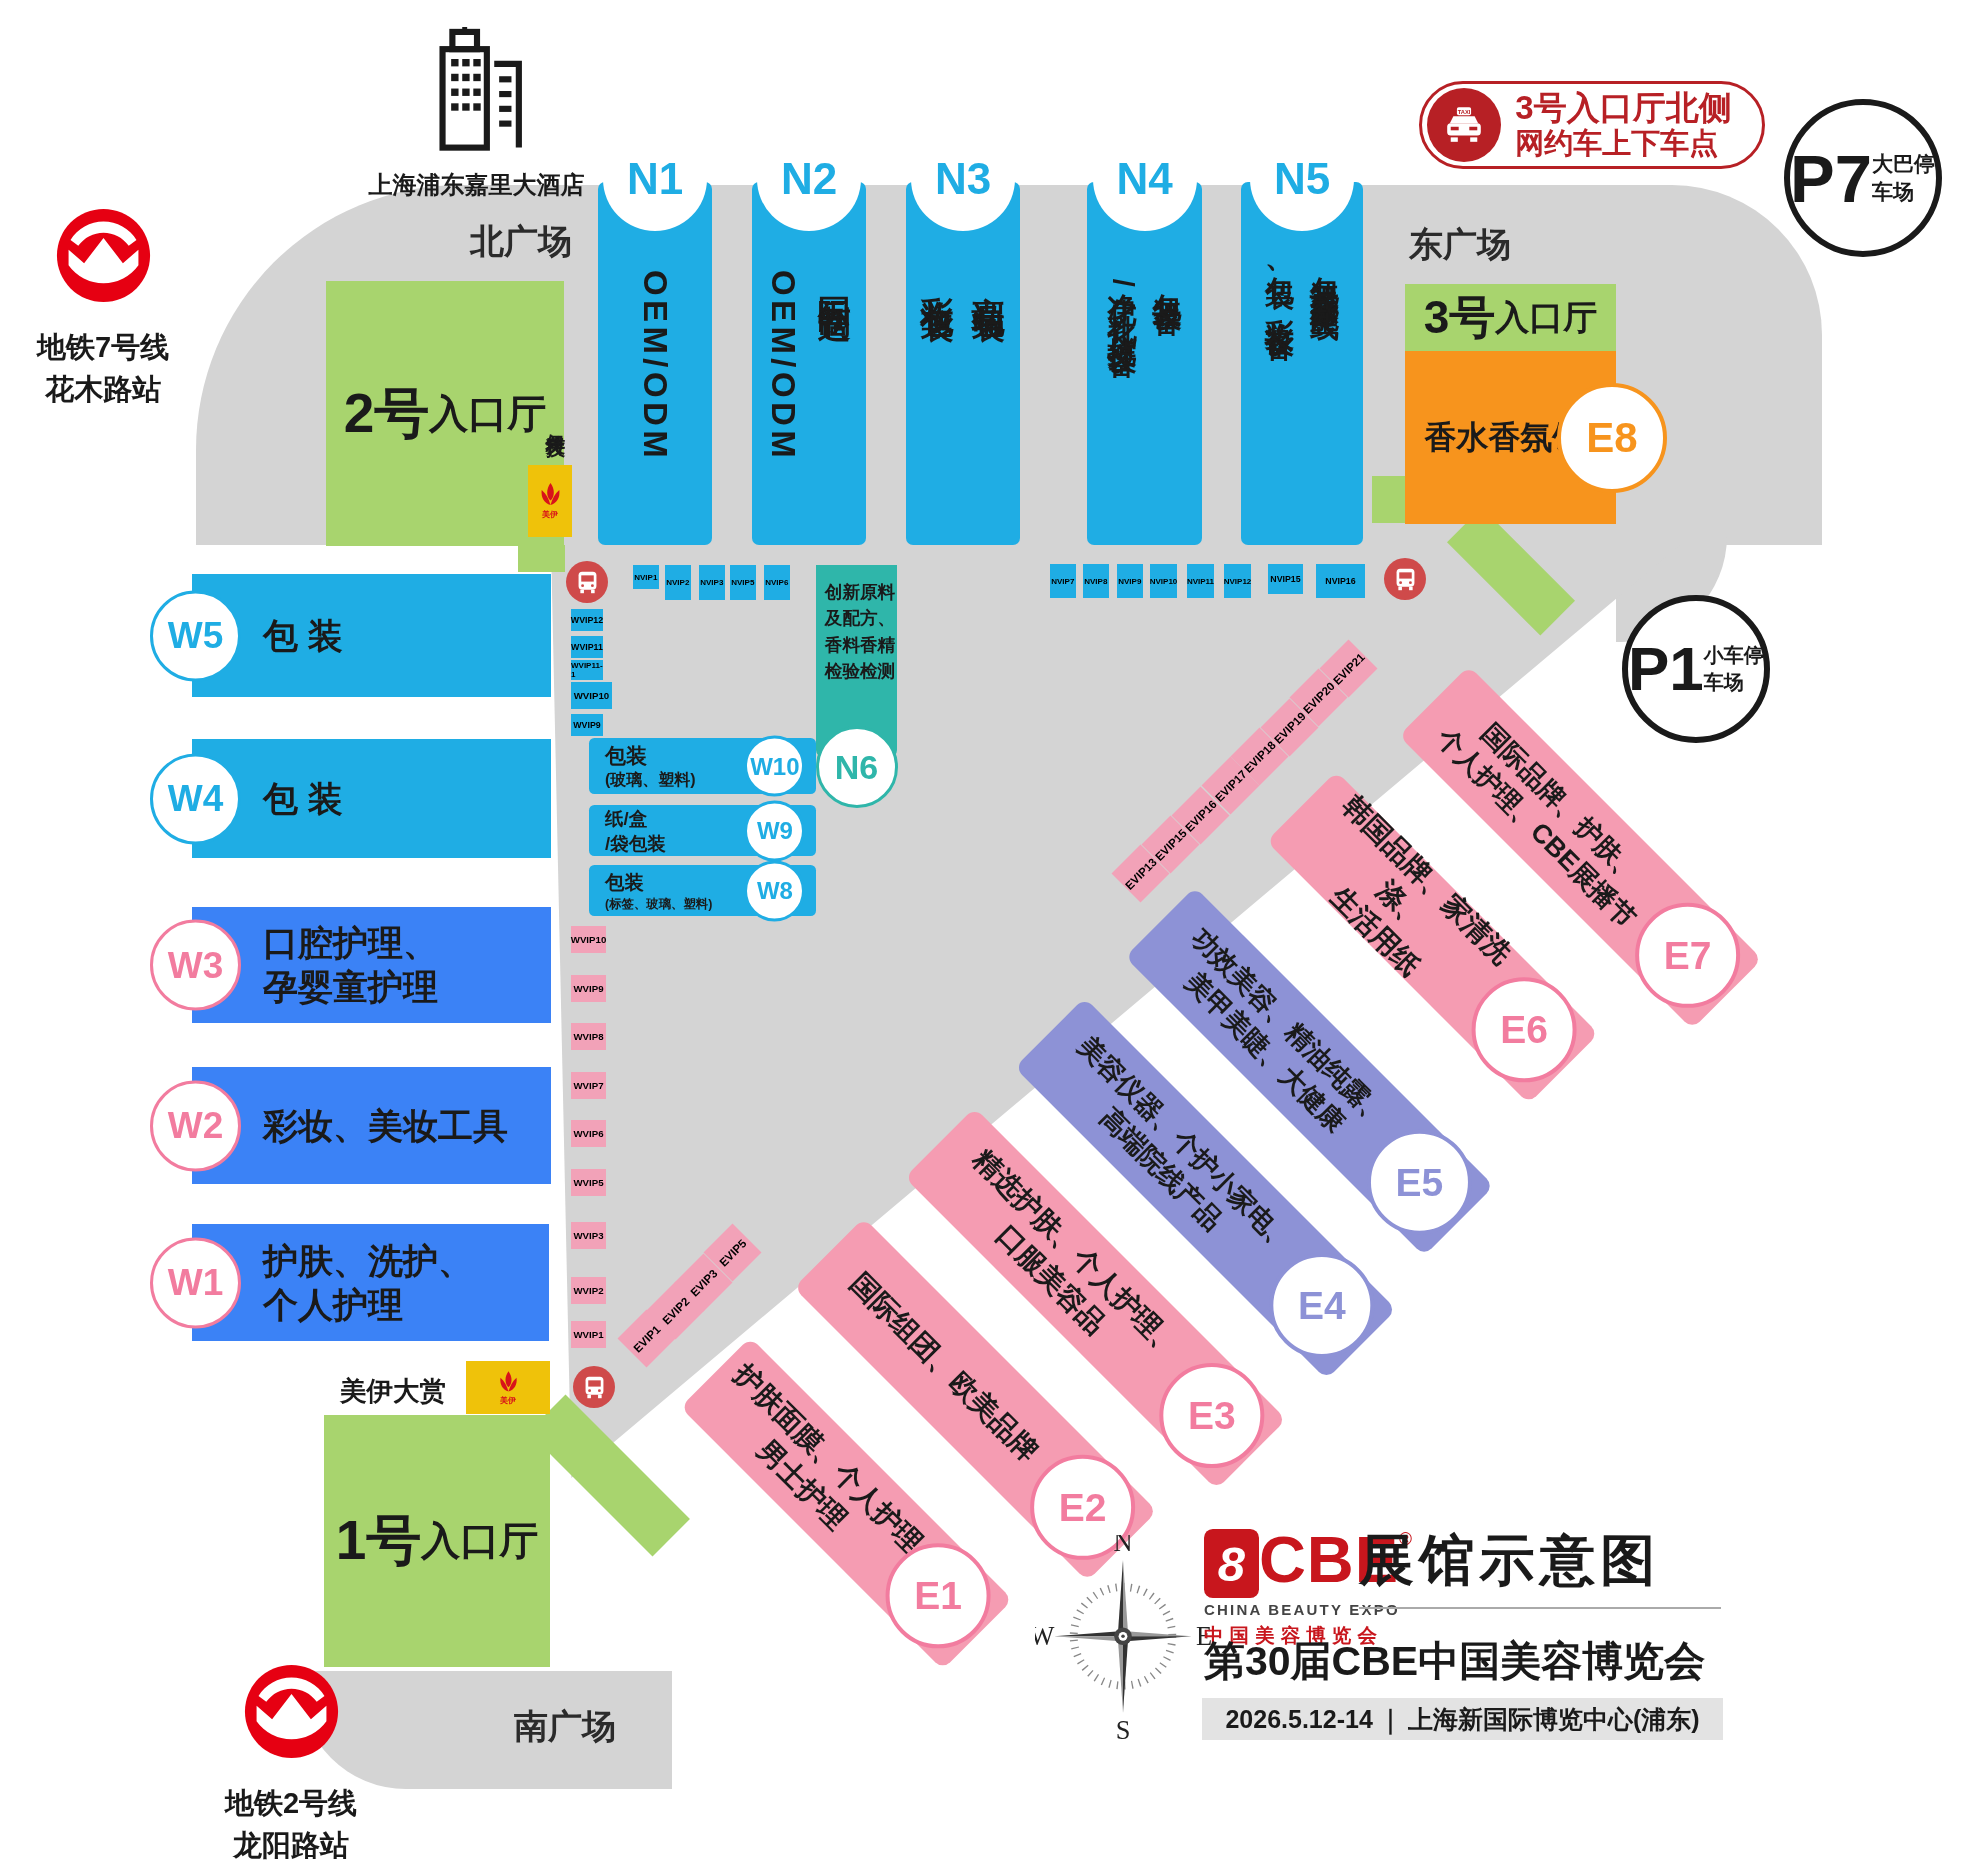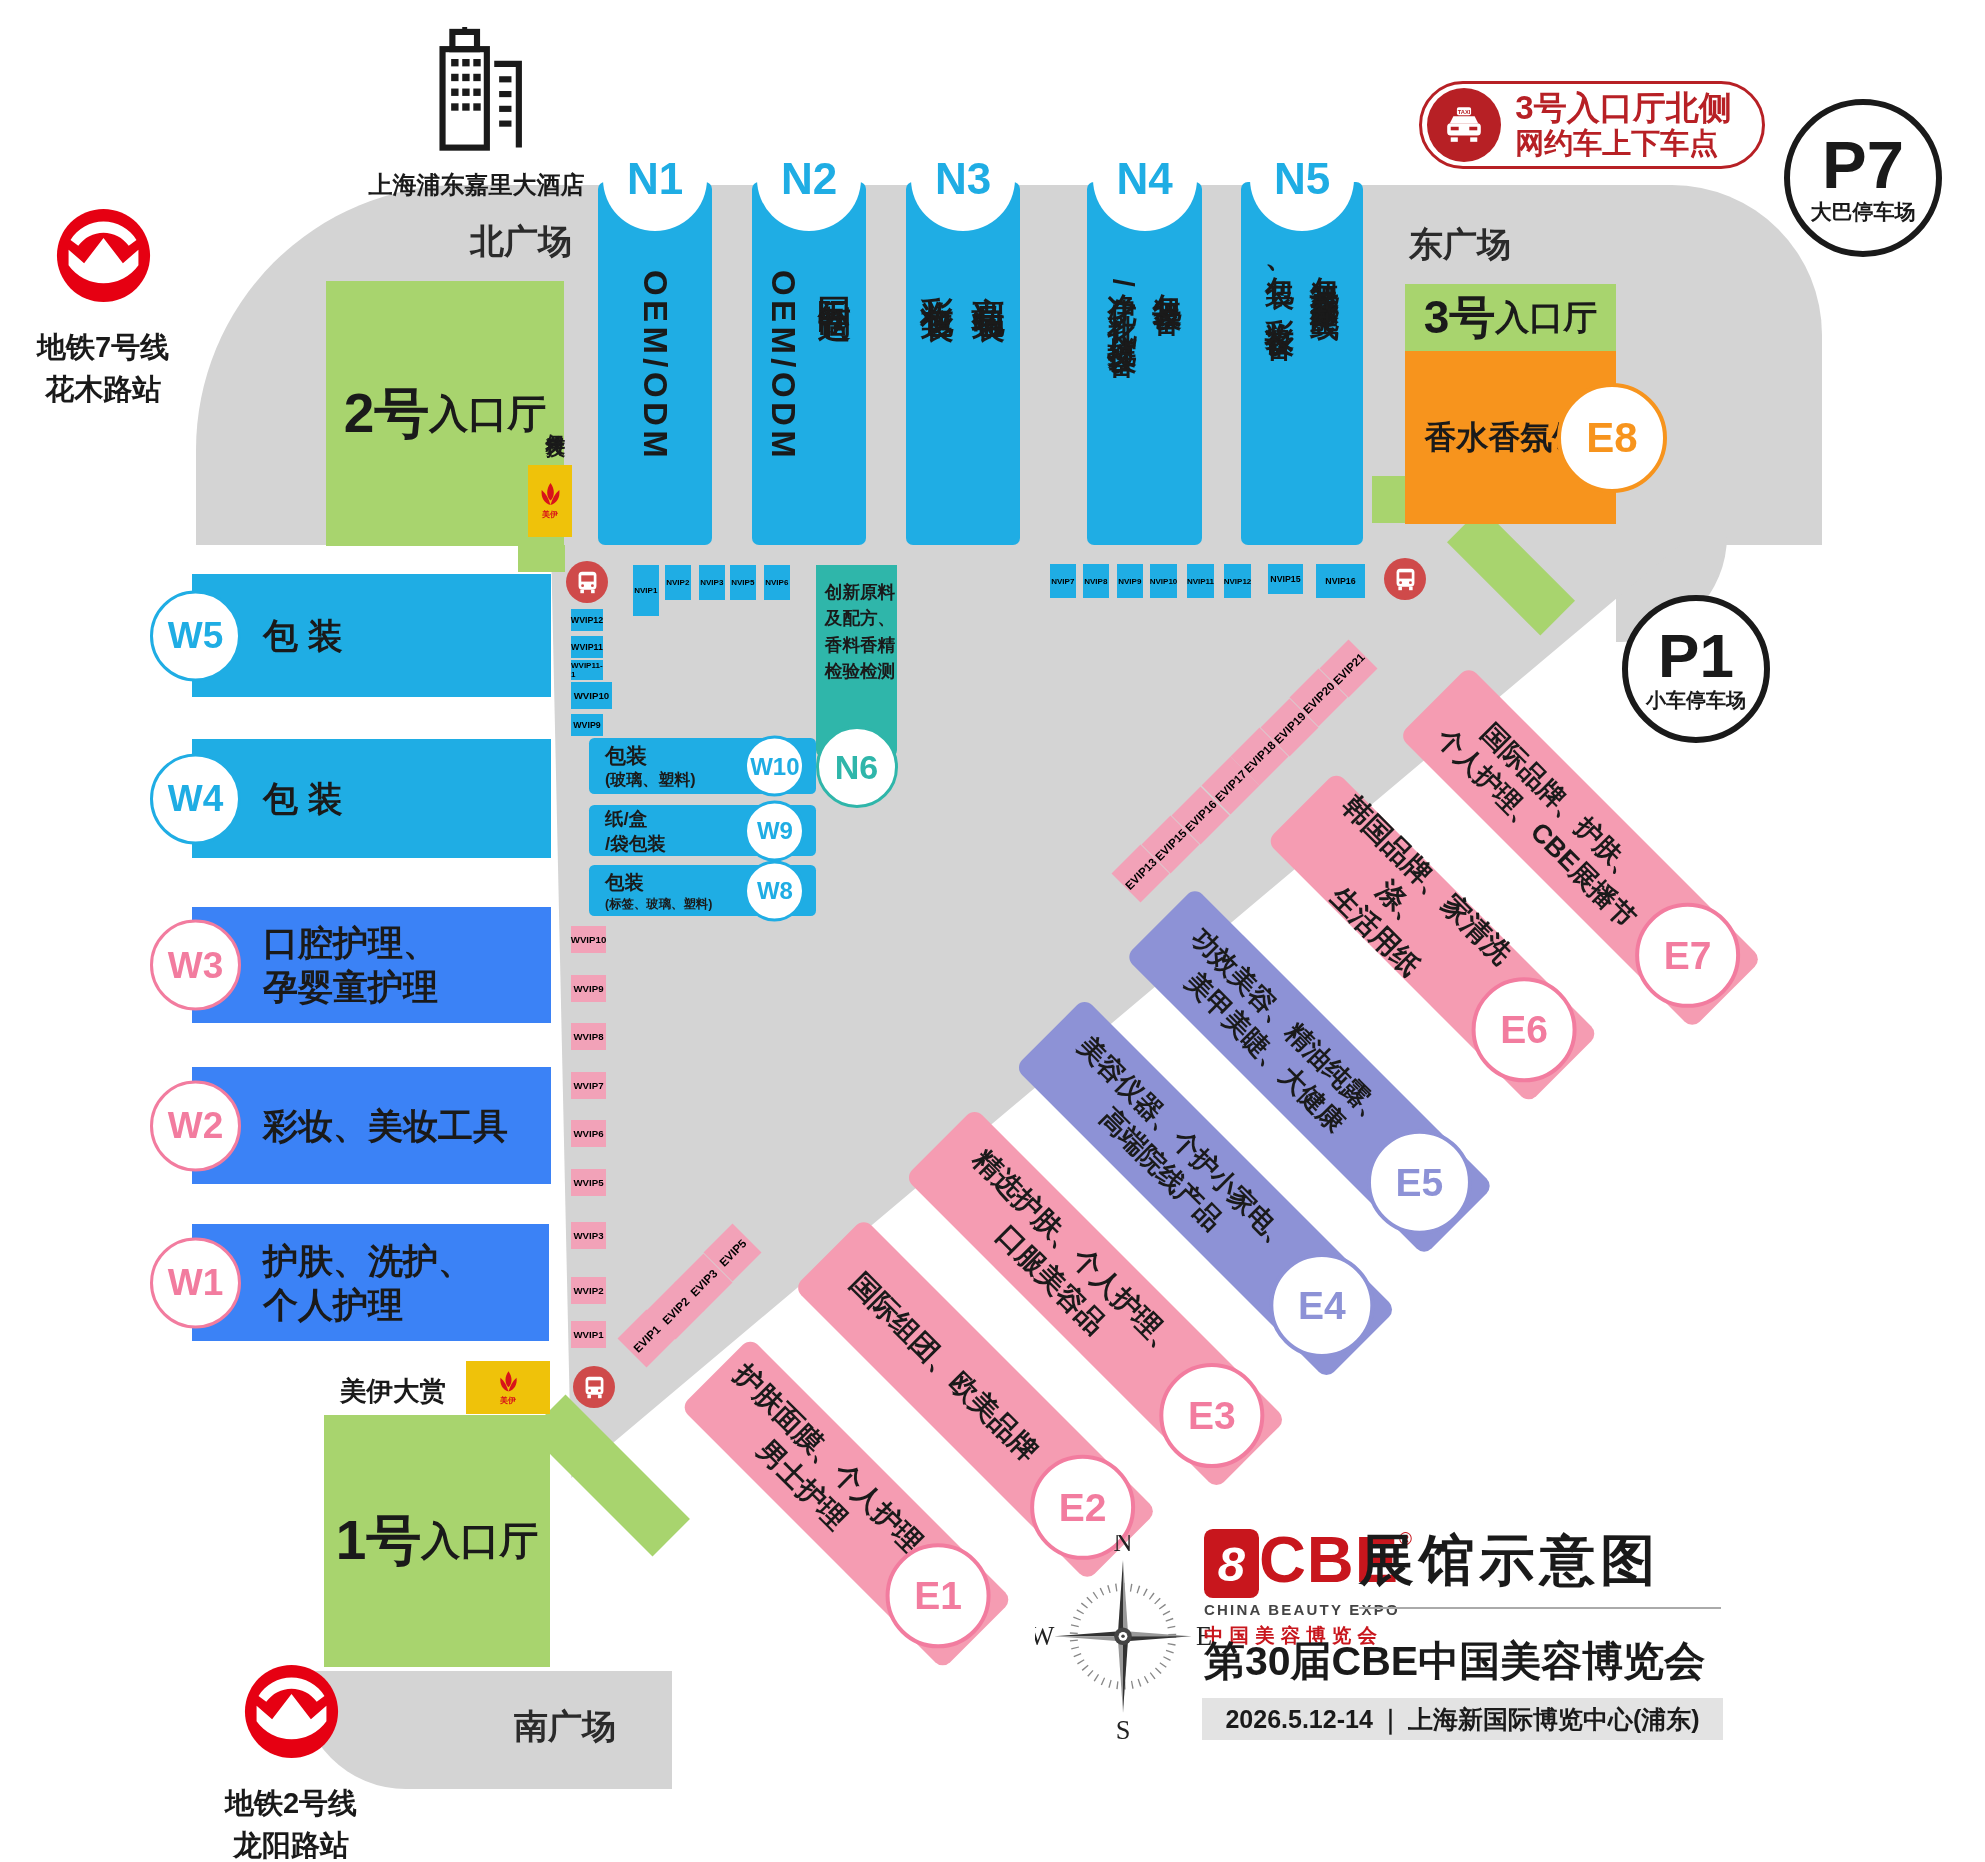--- a/index.html
+++ b/index.html
@@ -33,21 +33,21 @@
   .etext{position:absolute;left:12.4px;right:102px;top:0;bottom:0;display:flex;align-items:center;justify-content:center;
          text-align:center;font-size:28px;font-weight:bold;line-height:1.3;white-space:pre-line;}
   .ecirc{width:97px;height:97px;right:3.5px;top:50%;transform:translateY(-50%) rotate(-45deg);font-size:39px;border:4.4px solid currentColor;}
   
   .nvip{position:absolute;background:#1fade4;color:#000;font-weight:bold;display:flex;align-items:center;justify-content:center;}
   .pvip{position:absolute;background:#f2a2b8;color:#000;font-weight:bold;display:flex;align-items:center;justify-content:center;}
   .evip{position:absolute;width:41px;height:41px;background:#f2a2b8;transform:rotate(-45deg);
         display:flex;align-items:center;justify-content:center;font-size:11.5px;font-weight:bold;color:#000;}
   
   .pcirc{position:absolute;background:#fff;border:6.2px solid #1a1a1a;border-radius:50%;
-         display:flex;flex-direction:column;align-items:center;justify-content:center;}
+         display:flex;flex-direction:row;align-items:center;justify-content:center;}
   .busic{position:absolute;width:42px;height:42px;background:#cf4a4a;border-radius:50%;display:flex;align-items:center;justify-content:center;}
   .metro-txt{position:absolute;text-align:center;font-size:29px;font-weight:bold;line-height:1.45;white-space:pre-line;}
   
   .datebar{position:absolute;background:#e3e3e3;display:flex;align-items:center;justify-content:center;
            font-size:25px;font-weight:bold;}
 </style>
 </head>
 <body>
 
 <div id="stage">
@@ -185,21 +185,21 @@
     <div class="etext" style="font-size:26.5px;">国际品牌、护肤、
 个人护理、CBE展播节</div>
     <div class="circ ecirc" style="color:#f27c9f;">E7</div>
   </div>
 
   <div class="abs" style="left:1405px;top:351px;width:211px;height:173px;background:#f7941d;">
     <div style="position:absolute;left:19.4px;top:50%;transform:translateY(-50%);font-size:32px;font-weight:bold;">香水香氛馆</div>
     <div class="circ" style="width:102px;height:102px;right:-51px;top:50%;transform:translateY(-50%);border:4.4px solid #f7941d;color:#f7941d;font-size:42px;">E8</div>
   </div>
 
-  <div class="nvip" style="left:633px;top:565px;width:25.6px;height:51px;font-size:8px;">NVIP1</div>
+  <div class="nvip" style="left:633px;top:565px;width:25.6px;height:24px;font-size:8px;">NVIP1</div>
   <div class="nvip" style="left:665px;top:565px;width:25.6px;height:35px;font-size:8px;">NVIP2</div>
   <div class="nvip" style="left:699px;top:565px;width:25.6px;height:35px;font-size:8px;">NVIP3</div>
   <div class="nvip" style="left:730px;top:565px;width:25.6px;height:35px;font-size:8px;">NVIP5</div>
   <div class="nvip" style="left:764px;top:565px;width:25.6px;height:35px;font-size:8px;">NVIP6</div>
 
   <div class="nvip" style="left:1050px;top:564px;width:25.6px;height:34px;font-size:8px;">NVIP7</div>
   <div class="nvip" style="left:1083px;top:564px;width:25.6px;height:34px;font-size:8px;">NVIP8</div>
   <div class="nvip" style="left:1117px;top:564px;width:25.6px;height:34px;font-size:8px;">NVIP9</div>
   <div class="nvip" style="left:1150px;top:564px;width:27px;height:34px;font-size:8px;">NVIP10</div>
   <div class="nvip" style="left:1187px;top:564px;width:27px;height:34px;font-size:8px;">NVIP11</div>

